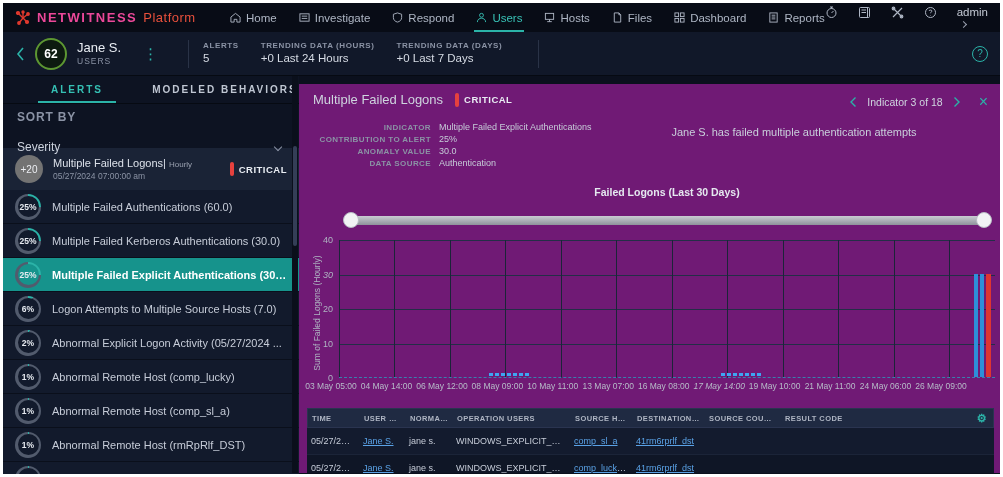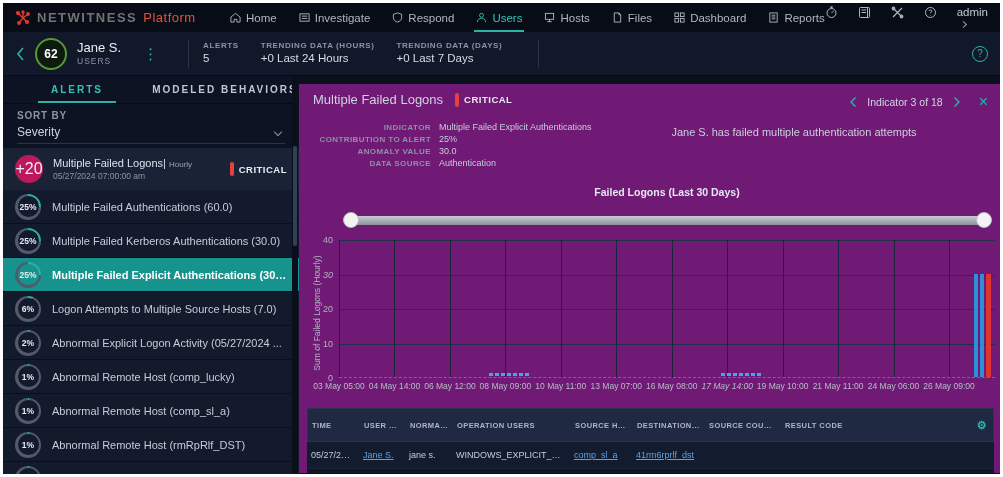--- a/index.html
+++ b/index.html
@@ -3,21 +3,21 @@
 <meta charset="utf-8">
 <style>
   html,body{margin:0;padding:0;background:#fff;}
   *{box-sizing:border-box;}
   .frame{width:1003px;height:477px;background:#fff;padding:3px;position:relative;font-family:"Liberation Sans",sans-serif;}
   .app{width:100%;height:100%;background:#0b101d;position:relative;overflow:hidden;color:#c7cdd9;}
 
   
   .topbar{height:29px;background:#080c16;display:flex;align-items:center;padding:0 12px;}
   .brand{display:flex;align-items:center;gap:6px;width:252px;}
-  .brand-name{color:#737373;font-weight:bold;font-size:13px;letter-spacing:1.5px;}
+  .brand-name{color:#ec4899;font-weight:bold;font-size:13px;letter-spacing:1.5px;}
   .brand-prod{color:#e8503c;font-size:13px;letter-spacing:.5px;}
   .nav{display:flex;align-items:center;gap:22px;height:100%;}
   .nav-item{display:flex;align-items:center;gap:5px;height:100%;font-size:11.5px;color:#aeb6c4;cursor:pointer;position:relative;}
   .nav-item svg{stroke:#aeb6c4;}
   .nav-item.active{color:#38c2b6;}
   .nav-item.active svg{stroke:#38c2b6;}
   .nav-item.active::after{content:"";position:absolute;left:-2px;right:-2px;bottom:0;height:2px;background:#2bb3a8;}
   .top-right{margin-left:auto;display:flex;align-items:flex-start;gap:20px;}
   .top-icon{cursor:pointer;display:flex;align-items:center;}
   .admin{font-size:11.5px;color:#c3c9d4;cursor:pointer;}
@@ -41,25 +41,25 @@
   
   .bodyrow{display:flex;height:calc(100% - 74px);}
   .sidebar{width:296px;background:#0d1322;position:relative;flex:none;}
   .side-scroll{position:absolute;right:1px;top:0;bottom:0;width:6px;background:#0a0f1b;}
   .side-thumb{position:absolute;left:1px;width:4px;top:70px;height:100px;background:#343e57;border-radius:2px;}
   .tabs{height:28px;display:flex;border-bottom:1px solid #060a12;}
   .tab{flex:1;display:flex;align-items:center;justify-content:center;font-size:10px;font-weight:bold;letter-spacing:2px;color:#bfc6d2;cursor:pointer;position:relative;}
   .tab.active{color:#35c0b4;}
   .tab.active::after{content:"";position:absolute;bottom:0;left:50%;transform:translateX(-50%);width:78px;height:2px;background:#2bb3a8;}
   .sortblock{padding:6px 14px 0 14px;height:44px;}
-  .sort-label{font-size:10px;font-weight:bold;letter-spacing:.8px;color:#8b93a5;margin-bottom:4px;}
+  .sort-label{font-size:12px;font-weight:bold;letter-spacing:.8px;color:#8b93a5;margin-bottom:16px;}
   .sort-select{display:flex;align-items:center;justify-content:space-between;border-bottom:1px solid #2a3347;padding-bottom:4px;font-size:12px;color:#ccd2dd;cursor:pointer;}
   .sort-caret{width:6px;height:6px;border-right:1px solid #8b93a5;border-bottom:1px solid #8b93a5;transform:rotate(45deg);margin-right:4px;}
   .group-head{height:42px;background:#1a2336;display:flex;align-items:center;padding:0 12px;gap:10px;cursor:pointer;}
-  .plus-badge{width:28px;height:28px;border-radius:50%;background:#be185d;color:#eceef2;font-size:16px;display:flex;align-items:center;justify-content:center;flex:none;}
+  .plus-badge{width:28px;height:28px;border-radius:50%;background:#737373;color:#eceef2;font-size:10px;display:flex;align-items:center;justify-content:center;flex:none;}
   .gh-text{flex:1;line-height:1.3;min-width:0;}
   .gh-title{font-size:11px;color:#dbe0e9;white-space:nowrap;}
   .gh-title .freq{font-size:8px;color:#9aa1b0;}
   .gh-date{font-size:8.5px;color:#8b93a5;}
   .sev{display:flex;align-items:center;gap:5px;flex:none;}
   .sev-bar{width:4px;height:14px;border-radius:2px;background:#e6413e;}
   .sev-text{font-size:9.5px;font-weight:bold;color:#e9edf3;letter-spacing:.5px;}
   .alert-list{background:#0a0f1b;}
   .side-item{height:33px;margin-bottom:1px;background:#121a2c;display:flex;align-items:center;gap:11px;padding:0 12px;font-size:11px;color:#c6ccd8;cursor:pointer;}
   .side-item.selected{background:#16938c;color:#fff;font-weight:bold;}
@@ -86,27 +86,27 @@
   .slider-track{position:absolute;top:4px;left:0;right:0;height:9px;border-radius:5px;background:linear-gradient(#c9ccd2,#8e929b);}
   .slider-handle{position:absolute;top:0;width:16px;height:16px;border-radius:50%;background:#f2f3f5;border:1px solid #b8bcc4;cursor:pointer;}
   .ylab{position:absolute;left:-62px;top:224px;width:160px;transform:rotate(-90deg);transform-origin:center;font-size:8.5px;color:#aeb5c2;text-align:center;}
   .plot{position:absolute;top:156px;left:40px;width:656px;height:138px;}
   .hgrid{position:absolute;left:0;right:0;height:1px;background:#232e47;}
   .vgrid{position:absolute;top:0;bottom:0;width:1px;background:#1b2438;}
   .baseline{position:absolute;left:0;right:0;bottom:0;border-top:1px dashed #3a7fae;}
   .ytick{position:absolute;right:100%;margin-right:6px;transform:translateY(-50%);font-size:9px;color:#aeb5c2;}
   .marker{position:absolute;width:4px;height:3px;bottom:2px;}
   .bar{position:absolute;bottom:1px;}
-  .xlabels{position:absolute;top:297px;left:40px;width:656px;height:14px;padding-left:9px;}
+  .xlabels{position:absolute;top:297px;left:32px;width:656px;height:14px;padding-left:9px;}
   .xlab{position:absolute;transform:translateX(-50%);font-size:8.5px;color:#b7bdc9;white-space:nowrap;}
 
   
   .dtable{position:absolute;top:324px;left:8px;right:6px;bottom:0;font-size:9px;}
   .thead,.trow{display:grid;grid-template-columns:52px 46px 47px 118px 62px 72px 76px 1fr 22px;align-items:center;}
-  .thead{height:34px;background:#1f2a42;color:#aeb5c3;font-weight:bold;font-size:7.5px;letter-spacing:.4px;border:1px solid #2a3450;}
+  .thead{height:20px;background:#1f2a42;color:#aeb5c3;font-weight:bold;font-size:7.5px;letter-spacing:.4px;border:1px solid #2a3450;}
   .thead>div,.trow>div{padding:0 4px;white-space:nowrap;overflow:hidden;text-overflow:ellipsis;}
   .trow{height:27px;color:#c6ccd8;border-bottom:1px solid #1b2438;}
   .trow:nth-child(even){background:#0f1626;}
   .trow:nth-child(odd){background:#131b2e;}
   .tlink{color:#5aa2e6;text-decoration:underline;cursor:pointer;}
   .gear{color:#2bb3a8;font-size:11px;text-align:center;cursor:pointer;}
 </style>
 </head>
 <body>
 

